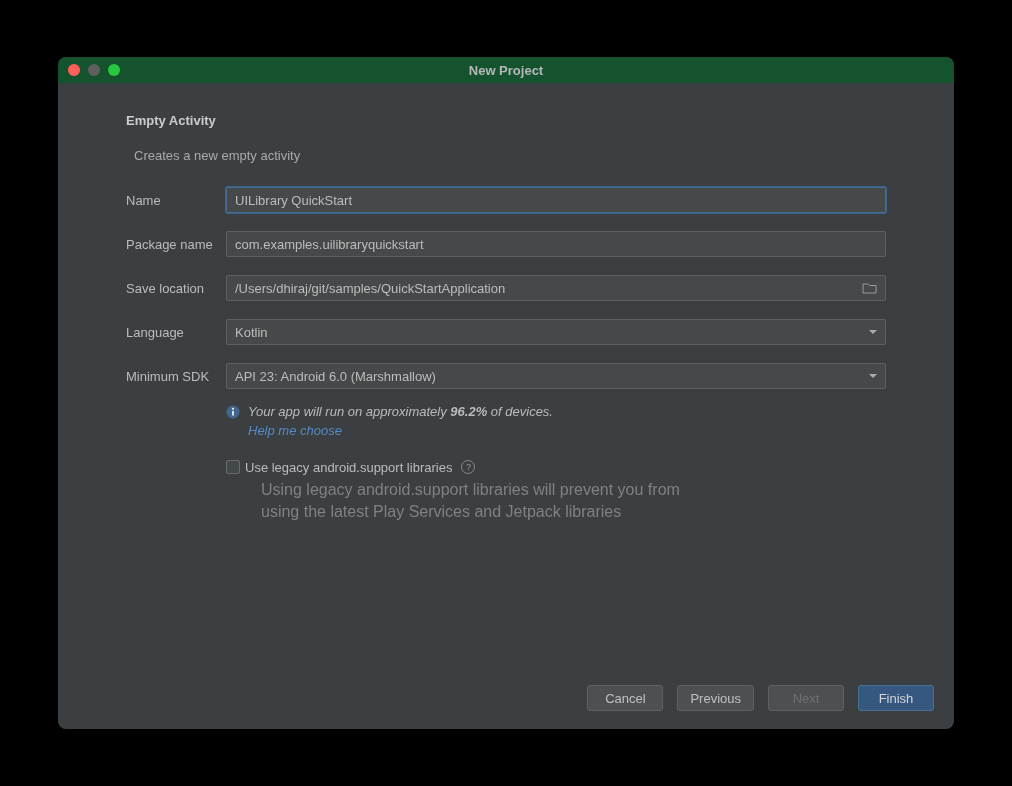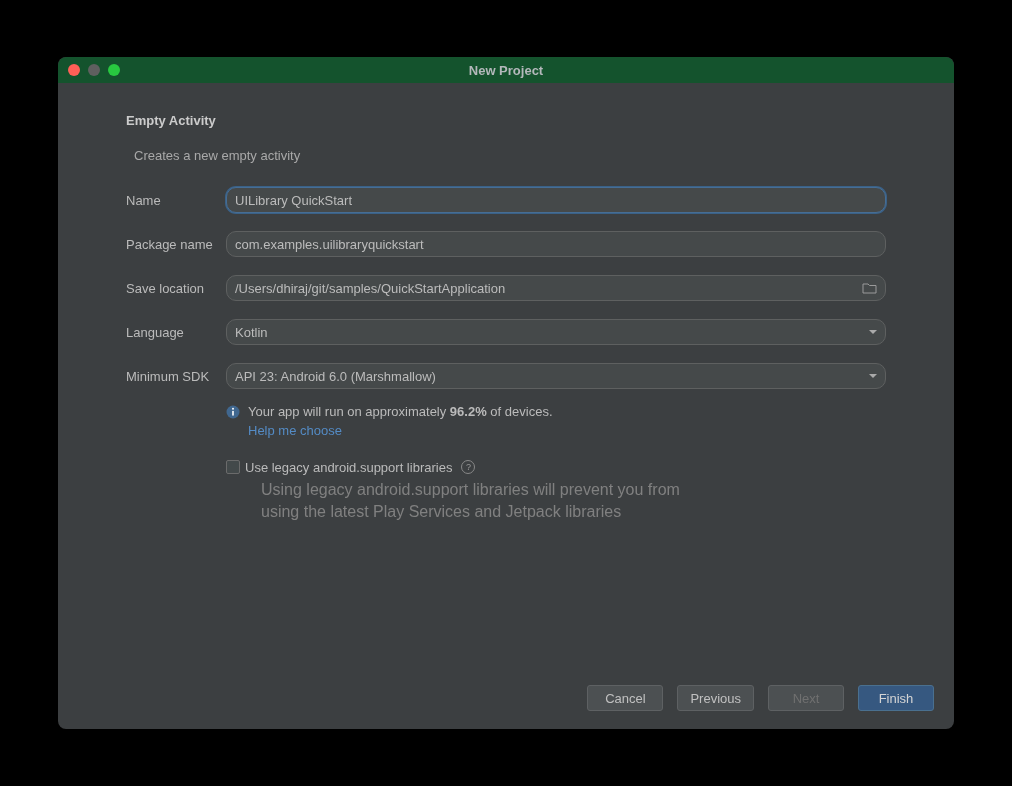--- a/index.html
+++ b/index.html
@@ -89,21 +89,21 @@
       flex-shrink: 0;
     }
     .form-control {
       flex: 1;
       height: 26px;
       background: #45494a;
       border: 1px solid #5e6060;
       color: #bcbcbc;
       font-size: 13px;
       padding: 0 8px;
-      border-radius: 10px;
+      border-radius: 2px;
       display: flex;
       align-items: center;
     }
     .form-control.focus {
       border: 1px solid #466d94;
       box-shadow: 0 0 0 1px #3a6187;
     }
     .form-control input {
       background: transparent;
       border: none;
@@ -139,20 +139,21 @@
     .info-icon {
       width: 14px;
       height: 14px;
       flex-shrink: 0;
       margin-top: 2px;
     }
     .info-text {
       color: #bbbbbb;
       font-size: 13px;
       line-height: 1.4;
+      font-style: italic;
     }
     .info-text .pct {
       font-weight: 700;
     }
     .link {
       color: #548bc5;
       font-size: 13px;
       line-height: 1.6;
       cursor: pointer;
     }

